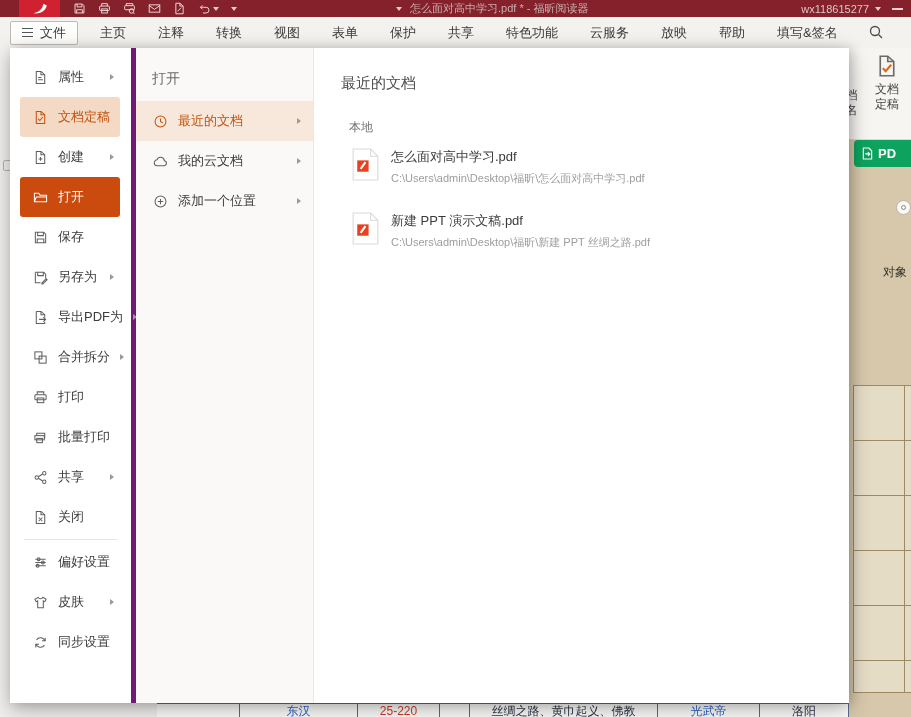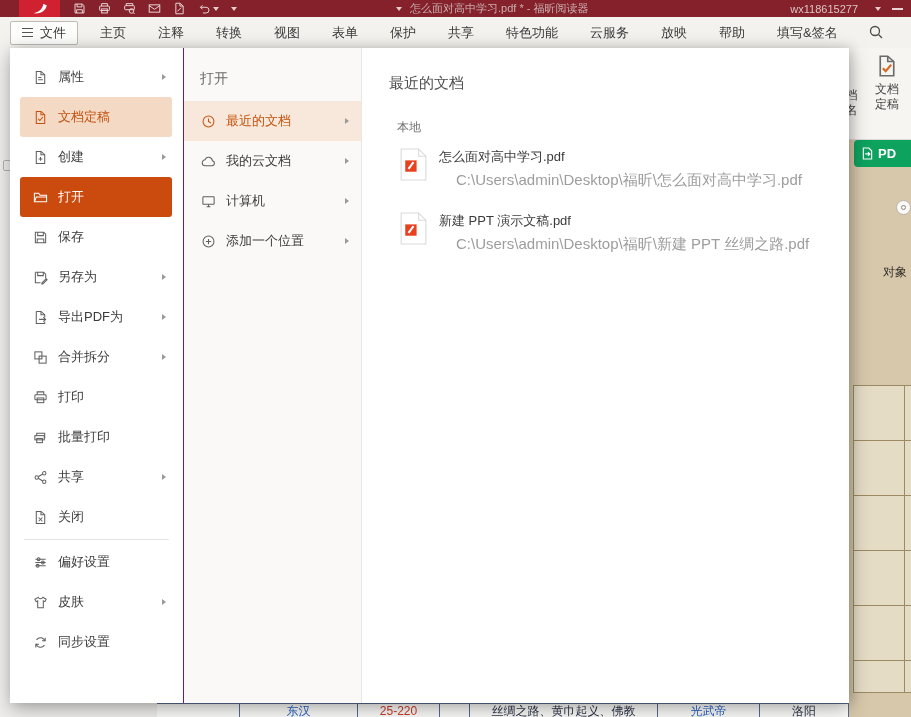--- a/index.html
+++ b/index.html
@@ -8,21 +8,21 @@
   .app { position:relative; width:911px; height:717px; background:#f97316; overflow:hidden; cursor:default;padding-left:47px; }
 
   
   .titlebar { position:absolute; left:0; top:0; right:0; height:17px; background:#84212b; display:flex; align-items:center; z-index:6; }
   .logo { width:41px; height:17px; background:#cf2130; margin-left:19px; display:flex; align-items:center; justify-content:center; flex:none; }
   .qat { display:flex; align-items:center; gap:12px; margin-left:13px; color:#ecd7d7; }
   .qat .qbtn { display:flex; align-items:center; gap:2px; }
   .caret-dn { width:0; height:0; border-left:3.5px solid transparent; border-right:3.5px solid transparent; border-top:4px solid #e4cccc; }
   .title-area { position:absolute; left:396px; top:0; height:17px; display:flex; align-items:center; gap:8px; }
   .doc-title { font-size:11px; color:#cbb0b0; white-space:nowrap; }
-  .account-area { position:absolute; right:30px; top:0; height:17px; display:flex; align-items:center; gap:17px; }
+  .account-area { position:absolute; right:30px; top:0; height:17px; display:flex; align-items:center; gap:6px; }
   .account-name { font-size:11px; color:#dcc7c7; }
   .win-min { position:absolute; right:8px; top:8px; width:11px; height:2px; background:#e8d4d4; }
 
   
   .menubar { position:absolute; left:0; top:17px; right:0; height:31px; background:#f4f2ef; display:flex; align-items:center; font-size:13px; color:#3a3a3a; z-index:6; }
   .file-btn { margin-left:10px; height:24px; padding:0 11px; background:#fdfdfc; border:1px solid #bfbab4; border-radius:2px; display:flex; align-items:center; gap:7px; }
   .hamburger { width:11px; height:9px; display:flex; flex-direction:column; justify-content:space-between; }
   .hamburger i { display:block; height:1.4px; background:#555; }
   .tabs { display:flex; margin-left:6px; }
   .tab { padding:0 16px; line-height:31px; white-space:nowrap; }
@@ -52,21 +52,21 @@
   .bs-left { width:157px; background:#f1f0ee; flex:none; }
   .bs-page { flex:1; background:#fdfdfb; border-top:1px solid #5a6a92; display:flex; overflow:hidden; }
   .bs-cell { border-right:1px solid #5a6a92; font-size:12px; line-height:14px; display:flex; align-items:flex-start; justify-content:center; white-space:nowrap; overflow:hidden; flex:none;text-align:center; }
   .bs-right { width:62px; background:#d7c8ab; flex:none; }
   .c-blue { color:#2b64c8; } .c-red { color:#cf3a2a; } .c-dark { color:#2e3547; }
 
   
   .backstage { position:absolute; left:10px; top:48px; width:839px; height:655px; background:#fff; z-index:10;
       box-shadow:0 6px 20px rgba(0,0,0,.30), 3px 0 10px rgba(0,0,0,.12); display:flex; }
 
-  .sb { width:174px; flex:none; background:#fff; border-right:1px solid #701a75; padding-top:9px; }
+  .sb { width:126px; flex:none; background:#fff; border-right:5px solid #701a75; padding-top:9px; }
   .sb-item { height:40px; margin:0 11px 0 10px; padding:0 6px 0 13px; border-radius:3px; display:flex; align-items:center; gap:10px; font-size:13px; color:#3c3c3c; }
   .sb-item .ic { color:#5f5f5f; flex:none; }
   .sb-item .lbl { flex:1; white-space:nowrap; }
   .arr { width:0; height:0; border-left:4px solid #9a9a9a; border-top:3.5px solid transparent; border-bottom:3.5px solid transparent; flex:none; }
   .sb-item.hl { background:#f4d9c4; color:#c25211; }
   .sb-item.hl .ic { color:#c25211; }
   .sb-item.sel { background:#cb4a0d; color:#fff; }
   .sb-item.sel .ic { color:#fff; }
   .sb-sep { height:1px; background:#e6e5e3; margin:2px 14px; }
 
@@ -80,21 +80,21 @@
   .p2-item.sel .ic { color:#c5540e; }
 
   .main { flex:1; padding:26px 0 0 27px; background:#fff; overflow:hidden; }
   .main-heading { font-size:15px; color:#4e4e4e; }
   .group-label { margin:26px 0 0 8px; font-size:12px; color:#6f6f6f; }
   .file-list { margin:12px 0 0 11px; }
   .file-row { display:flex; height:52px; margin-bottom:12px; }
   .file-ic { flex:none; }
   .file-txt { margin-left:12px; }
   .file-name { font-size:13px; color:#3b3b3b; margin-bottom:5px; }
-  .file-path { font-size:15px; color:#9d9d9d;margin-left:17px; }
+  .file-path { font-size:11px; color:#9d9d9d; }
 
   .ic { display:block; }
   [data-interactable="true"] { cursor:pointer; }
 </style>
 </head>
 <body>
 
 <div class="app" data-interactable="false">
 
   <div class="titlebar" data-interactable="false">
@@ -382,28 +382,20 @@
               <path d="M8 4.8V8l2.4 1.6"></path>
             </svg>
           <span class="lbl" data-interactable="false">最近的文档</span>
           <span class="arr" data-interactable="false"></span>
         </div>
         <div class="p2-item" data-interactable="true">
           <svg class="ic" width="15" height="15" viewBox="0 0 16 16" fill="none" stroke="currentColor" stroke-width="1.1" data-interactable="false">
               <path d="M4.6 12.5h7a2.7 2.7 0 0 0 .5-5.35 4 4 0 0 0-7.8-.9A2.9 2.9 0 0 0 4.6 12.5z"></path>
             </svg>
           <span class="lbl" data-interactable="false">我的云文档</span>
-          <span class="arr" data-interactable="false"></span>
-        </div>
-        <div class="p2-item" data-interactable="true">
-          <svg class="ic" width="15" height="15" viewBox="0 0 16 16" fill="none" stroke="currentColor" stroke-width="1.1" data-interactable="false">
-              <rect x="2" y="3" width="12" height="8" rx="0.5"></rect>
-              <path d="M6 13.5h4M8 11v2.5"></path>
-            </svg>
-          <span class="lbl" data-interactable="false">计算机</span>
           <span class="arr" data-interactable="false"></span>
         </div>
         <div class="p2-item" data-interactable="true">
           <svg class="ic" width="15" height="15" viewBox="0 0 16 16" fill="none" stroke="currentColor" stroke-width="1.1" data-interactable="false">
               <circle cx="8" cy="8" r="5.8"></circle>
               <path d="M8 5.2v5.6M5.2 8h5.6"></path>
             </svg>
           <span class="lbl" data-interactable="false">添加一个位置</span>
           <span class="arr" data-interactable="false"></span>
         </div>

